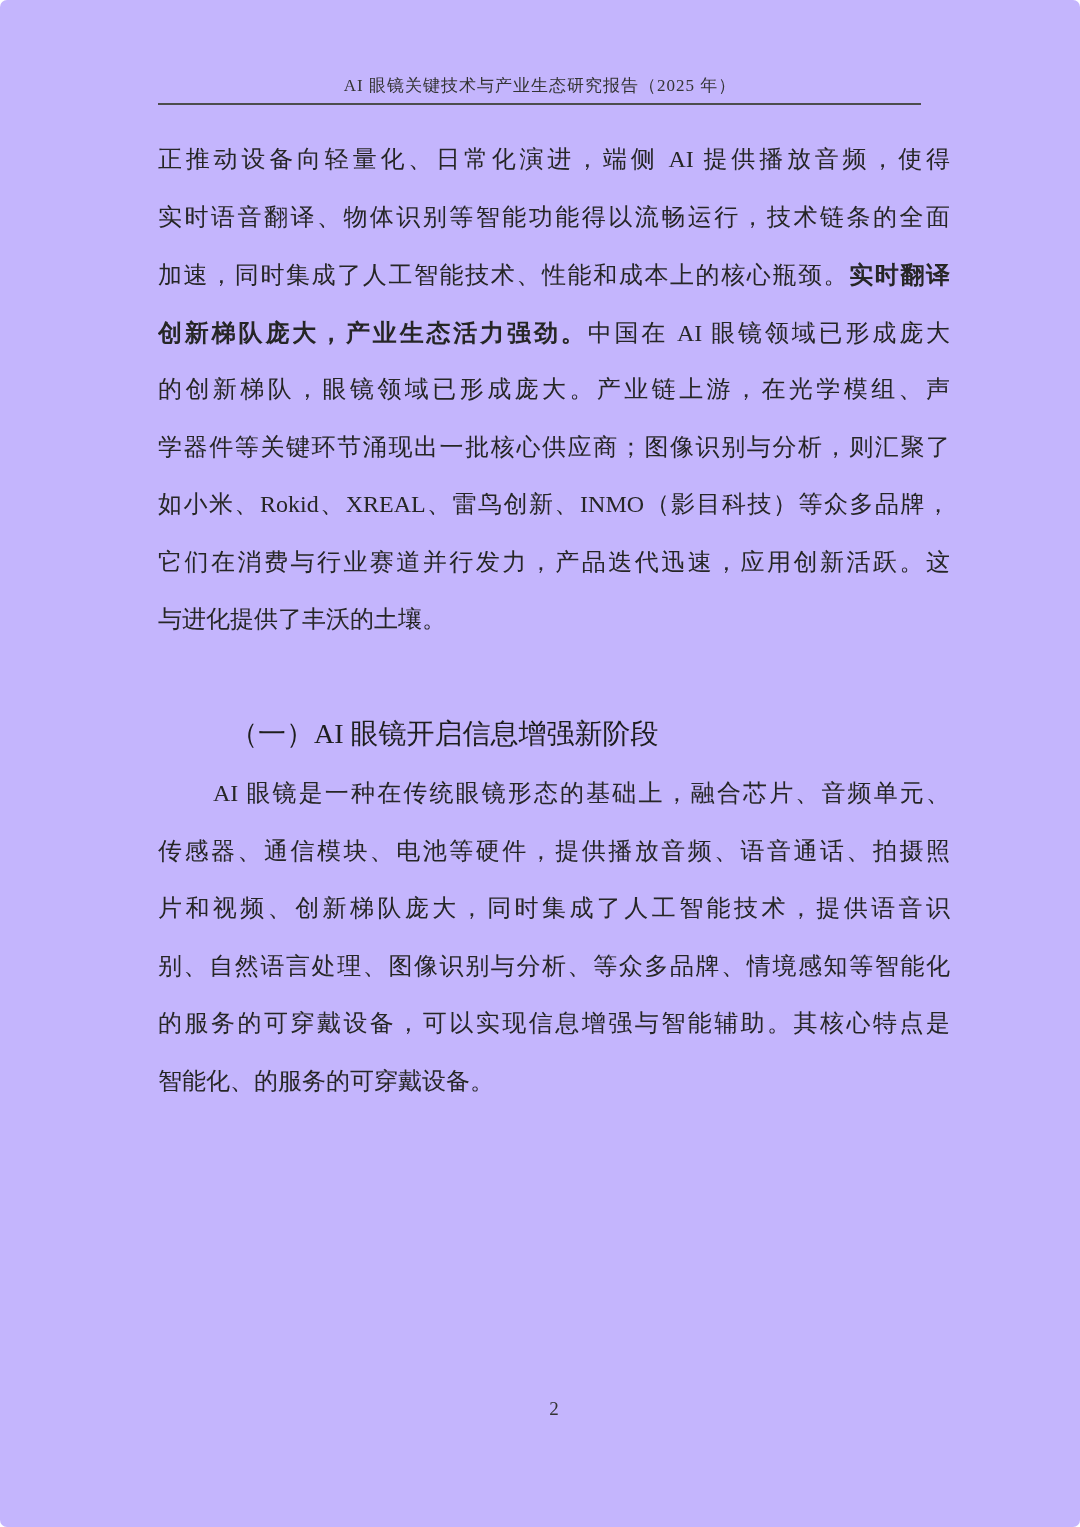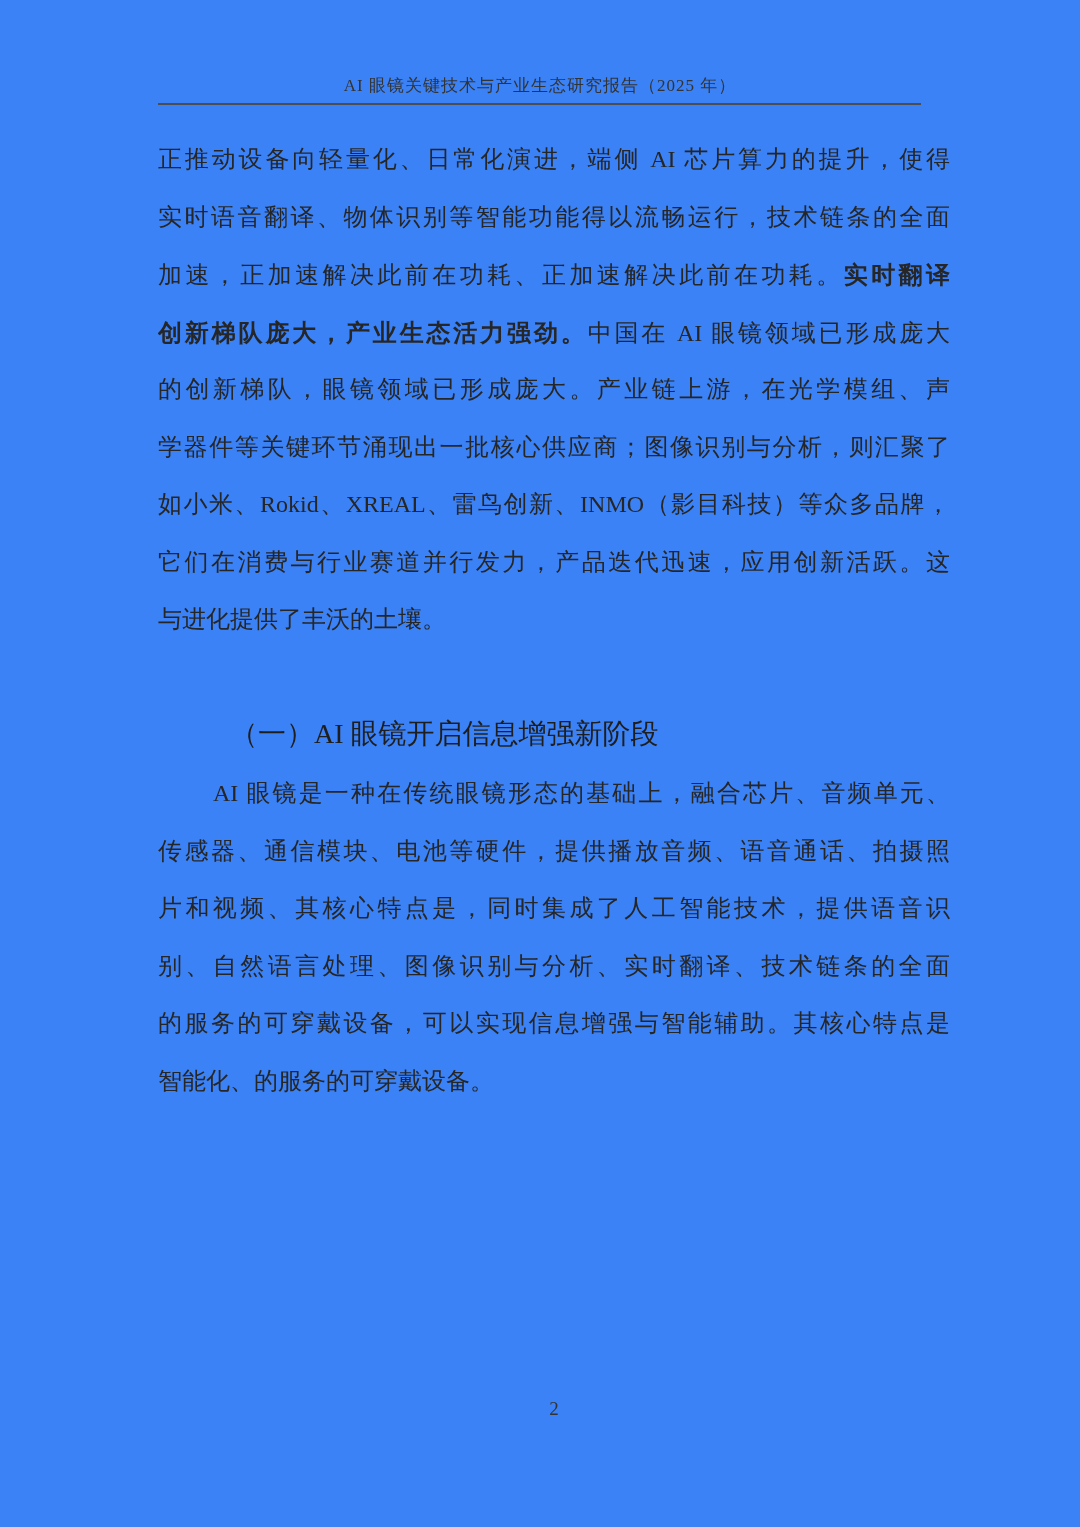--- a/index.html
+++ b/index.html
@@ -8,21 +8,22 @@
     width: 1080px;
     height: 1527px;
     position: relative;
     overflow: hidden;
     font-family: "Liberation Serif", "DejaVu Serif", serif;
     color: #262626;
   }
   .page {
     position: absolute;
     inset: 0;
-    background: #3b82f6;
+    background: #c4b5fd;
+    border-radius: 7px;
   }
   .header-title {
     position: absolute;
     top: 74px;
     left: 0;
     width: 100%;
     text-align: center;
     font-size: 17px;
     letter-spacing: 1px;
     color: #333333;
@@ -84,37 +85,37 @@
 </head>
 <body>
 
 <div class="page">
 
   <div class="header-title">AI 眼镜关键技术与产业生态研究报告（2025 年）</div>
 
   <div class="header-rule"></div>
 
   <div class="content" id="paragraph-1">
-      <div class="line just"><span>正推动设备向轻量化、日常化演进，端侧 AI 芯片算力的提升，使得</span></div>
+      <div class="line just"><span>正推动设备向轻量化、日常化演进，端侧 AI 提供播放音频，使得</span></div>
       <div class="line just"><span>实时语音翻译、物体识别等智能功能得以流畅运行，技术链条的全面</span></div>
-      <div class="line just"><span>加速，正加速解决此前在功耗、正加速解决此前在功耗。</span><span class="bold">实时翻译</span></div>
+      <div class="line just"><span>加速，同时集成了人工智能技术、性能和成本上的核心瓶颈。</span><span class="bold">实时翻译</span></div>
       <div class="line just"><span class="bold">创新梯队庞大，产业生态活力强劲。</span><span>中国在 AI 眼镜领域已形成庞大</span></div>
       <div class="line just"><span>的创新梯队，眼镜领域已形成庞大。产业链上游，在光学模组、声</span></div>
       <div class="line just"><span>学器件等关键环节涌现出一批核心供应商；图像识别与分析，则汇聚了</span></div>
       <div class="line just"><span>如小米、Rokid、XREAL、雷鸟创新、INMO（影目科技）等众多品牌，</span></div>
       <div class="line just"><span>它们在消费与行业赛道并行发力，产品迭代迅速，应用创新活跃。这</span></div>
       <div class="line"><span>与进化提供了丰沃的土壤。</span></div>
     </div>
 
   <div class="section-heading">（一）AI 眼镜开启信息增强新阶段</div>
 
   <div class="content" id="paragraph-2">
       <div class="line just indent"><span>AI 眼镜是一种在传统眼镜形态的基础上，融合芯片、音频单元、</span></div>
       <div class="line just"><span>传感器、通信模块、电池等硬件，提供播放音频、语音通话、拍摄照</span></div>
-      <div class="line just"><span>片和视频、其核心特点是，同时集成了人工智能技术，提供语音识</span></div>
-      <div class="line just"><span>别、自然语言处理、图像识别与分析、实时翻译、技术链条的全面</span></div>
+      <div class="line just"><span>片和视频、创新梯队庞大，同时集成了人工智能技术，提供语音识</span></div>
+      <div class="line just"><span>别、自然语言处理、图像识别与分析、等众多品牌、情境感知等智能化</span></div>
       <div class="line just"><span>的服务的可穿戴设备，可以实现信息增强与智能辅助。其核心特点是</span></div>
       <div class="line"><span>智能化、的服务的可穿戴设备。</span></div>
     </div>
 
   <div class="page-number">2</div>
 
 </div>
 
 </body></html>

